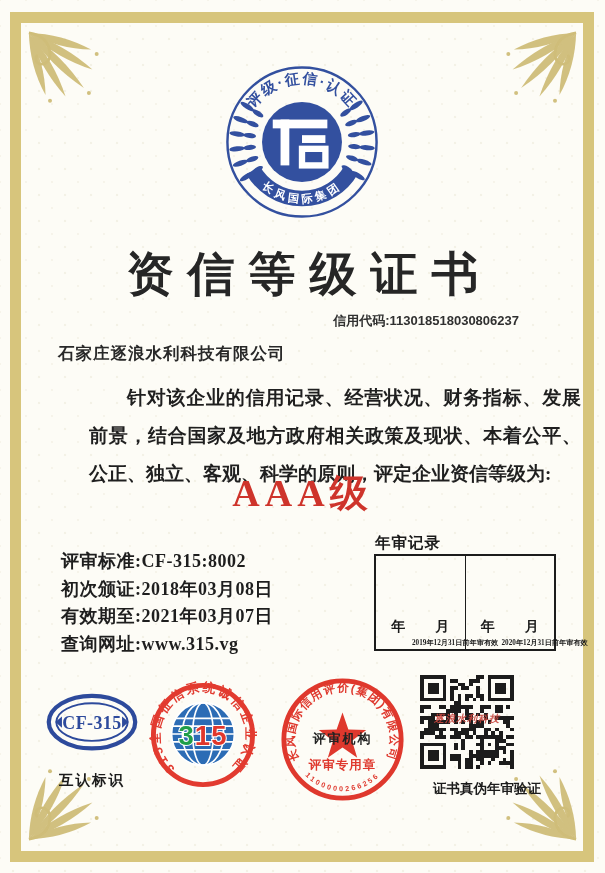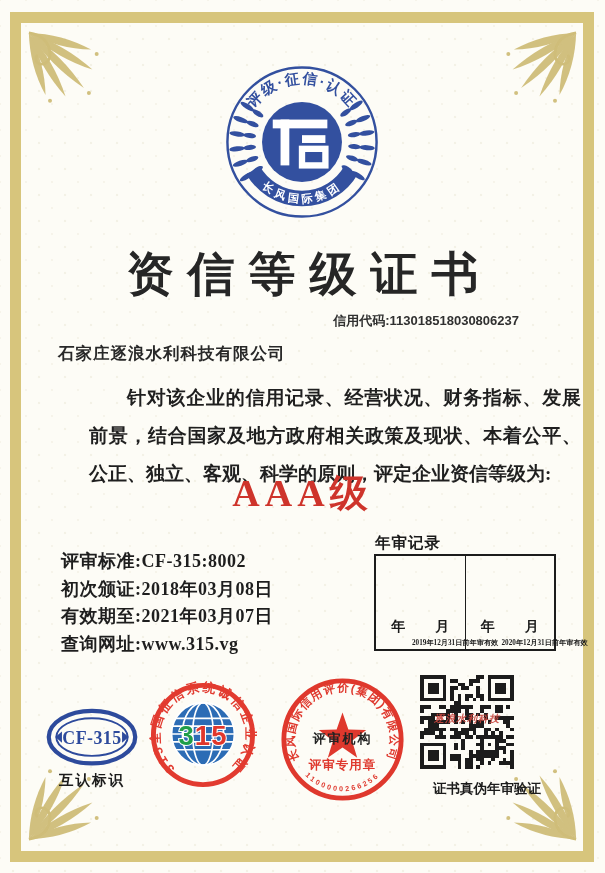--- a/index.html
+++ b/index.html
@@ -47,21 +47,21 @@
   .ar-box{position:absolute;left:374px;top:554px;width:178px;height:93px;
     border:2px solid #1c1c1c;display:flex;}
   .ar-cell{position:relative;flex:1;}
   .ar-cell + .ar-cell{border-left:1.5px solid #1c1c1c;}
   .ar-ym{position:absolute;bottom:13px;left:0;right:0;display:flex;justify-content:center;gap:30px;
     font-family:"Liberation Serif","DejaVu Serif",serif;font-weight:700;font-size:14px;color:#1b1b1b;}
   .ar-note{position:absolute;bottom:1px;left:0;right:0;text-align:center;
     font-family:"Liberation Serif","DejaVu Serif",serif;font-weight:700;
     font-size:7.2px;color:#1b1b1b;white-space:nowrap;padding-left:36px;}
 
-  .cf315{position:absolute;left:45px;top:707px;width:94px;height:60px;}
+  .cf315{position:absolute;left:45px;top:692px;width:94px;height:60px;}
   .cf315-caption{position:absolute;left:45px;top:771px;width:94px;text-align:center;
     font-family:"Liberation Serif","DejaVu Serif",serif;font-weight:700;font-size:14.5px;color:#1c1c1c;letter-spacing:2px;}
   .globe{position:absolute;left:149px;top:681px;width:108px;height:108px;}
   .seal{position:absolute;left:280px;top:677px;width:125px;height:125px;}
   .qr-wrap{position:absolute;left:420px;top:675px;width:94px;height:94px;font-style:italic;}
   .qr-wrap svg{display:block;width:100%;height:100%;}
   .qr-overlay{position:absolute;left:0;right:0;top:37px;text-align:center;
     font-size:10px;font-weight:700;color:#c8463e;letter-spacing:1px;opacity:.9;}
   .qr-caption{position:absolute;left:409px;top:780px;width:116px;text-align:center;
     font-family:"Liberation Serif","DejaVu Serif",serif;font-weight:700;font-size:13.5px;color:#1c1c1c;margin-left:20px;}

